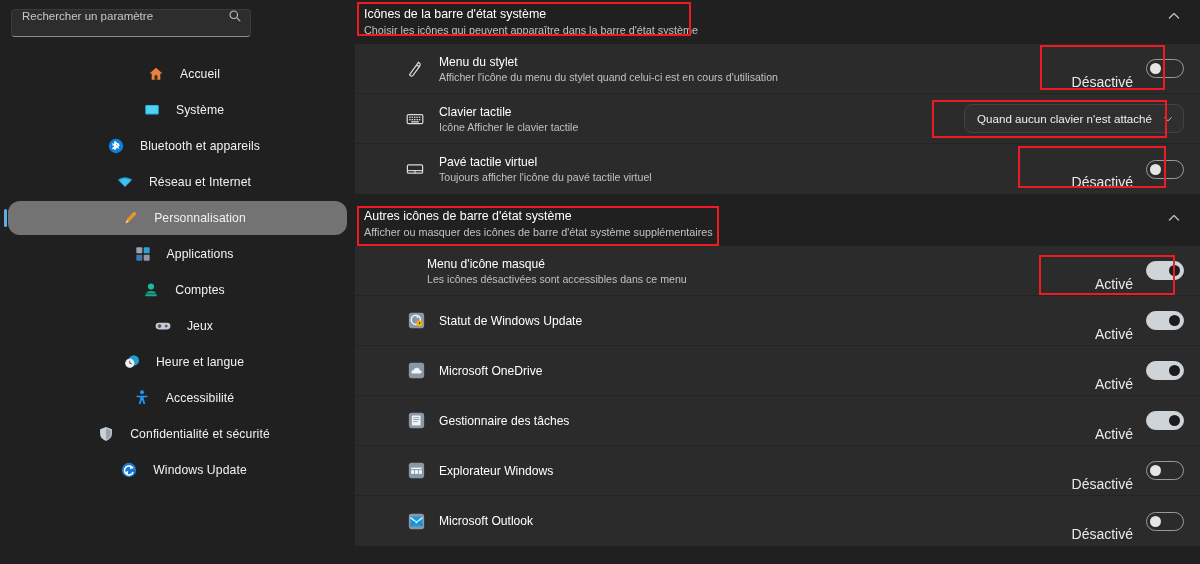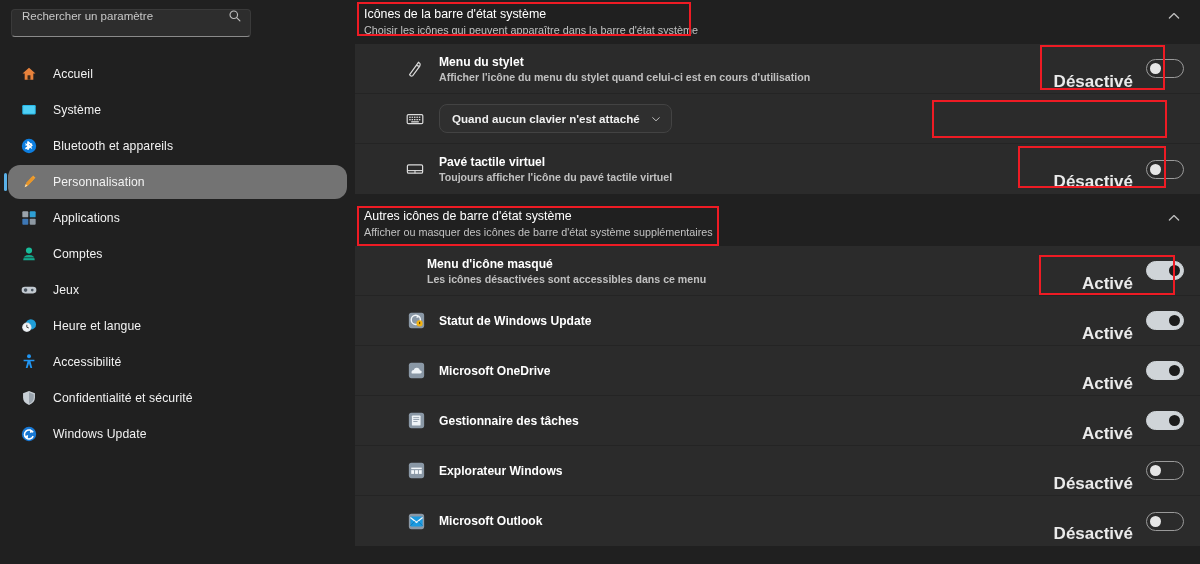--- a/index.html
+++ b/index.html
@@ -40,20 +40,21 @@
 
   .nav { margin-top: 20px; }
   .nav-item {
     position: relative;
     height: 34px;
     margin: 0 8px 2px 8px;
     border-radius: 4px;
     display: flex; align-items: center;
     padding-left: 12px;
     cursor: default;
+    justify-content: center;
   }
   .nav-item.selected { background: #737373; border-radius: 12px; }
   .nav-item.selected::before {
     content: ""; position: absolute; left: -4px; top: 8px;
     width: 3px; height: 18px; background: #5ab1e8; border-radius: 2px;
   }
   .nav-ico {
     width: 18px; height: 18px; flex: 0 0 18px;
     margin-right: 15px; display: block;
   }
@@ -80,35 +81,34 @@
   }
 
   .rowgroup { }
   .row {
     position: relative;
     background: #2b2b2b;
     height: 50px;
     display: flex; align-items: center;
     padding: 0 16px 0 0;
     border-bottom: 1px solid #242424;
-    font-weight: bold;
   }
   .row:last-child { border-bottom: none; }
   .row-ico {
     width: 20px; height: 20px; flex: 0 0 20px;
     margin: 0 14px 0 50px;
   }
   .row-ico.app { width: 17px; height: 17px; flex: 0 0 17px; margin-left: 53px; }
   .row-texts { flex: 1; min-width: 0; }
   .row-noicon .row-texts { margin-left: 72px; }
   .row-title { font-size: 12.1px; color: #ffffff; line-height: 16px; }
   .row-sub { font-size: 10.6px; color: #c0c0c0; line-height: 14px; margin-top: 0; }
 
   .ctrl { display: flex; align-items: center; gap: 13px; flex: 0 0 auto; }
-  .state-label { font-size: 17px; color: #eaeaea; margin-top: 26px; }
+  .state-label { font-size: 14px; color: #eaeaea; margin-top: 26px; }
 
   
   .switch {
     width: 38px; height: 19px; border-radius: 10px;
     position: relative; flex: 0 0 38px; cursor: pointer;
   }
   .switch.off { background: #2b2b2b; border: 1px solid #9a9a9a; }
   .switch.off .knob {
     position: absolute; left: 3px; top: 3px;
     width: 11px; height: 11px; border-radius: 50%;
@@ -179,20 +179,27 @@
           <circle cx="10" cy="10" r="8" fill="#0d7ee0"></circle>
           <path d="M9 5.6 L13.2 9.2 L9 13 L9 5.6 Z M9 7.4 L6.6 9.2 M9 11.2 L6.6 13" fill="none" stroke="#ffffff" stroke-width="1.25" stroke-linejoin="round" stroke-linecap="round"></path>
           <path d="M9 5.6 L13.2 9.2 L9 13 Z" fill="none" stroke="#fff" stroke-width="1.25"></path>
           <line x1="9" y1="5.6" x2="9" y2="14.4" stroke="#fff" stroke-width="1.25"></line>
           <line x1="6.4" y1="7.6" x2="12.9" y2="12.4" stroke="#fff" stroke-width="1.25" stroke-linecap="round"></line>
           <line x1="6.4" y1="12.4" x2="12.9" y2="7.6" stroke="#fff" stroke-width="1.25" stroke-linecap="round"></line>
         </svg>
         <span class="nav-label">Bluetooth et appareils</span>
       </div>
 
+      <div class="nav-item">
+        <svg class="nav-ico" viewBox="0 0 20 20">
+          <path d="M2 7.6 Q10 1.6 18 7.6 L10 15.6 Z" fill="#1fa8e0"></path>
+          <path d="M4 8.6 Q10 4 16 8.6 L10 14.6 Z" fill="#3fc4f2"></path>
+        </svg>
+        <span class="nav-label">Réseau et Internet</span>
+      </div>
 
       <div class="nav-item selected">
         <svg class="nav-ico" viewBox="0 0 20 20">
           <path d="M14.6 2.8 L17.2 5.4 L8.4 14.4 L5.2 15.8 L6.4 12.4 Z" fill="#f0a030"></path>
           <path d="M5.2 15.8 L6.4 12.4 L8.2 14.2 Z" fill="#f7e0b8"></path>
           <path d="M13.2 4.2 L15.8 6.8 L9.0 13.4 L6.6 11.2 Z" fill="#e8962a"></path>
         </svg>
         <span class="nav-label">Personnalisation</span>
       </div>
 
@@ -303,20 +310,24 @@
           <rect x="9" y="7.6" width="1.5" height="1.3" fill="#dcdcdc"></rect>
           <rect x="11.4" y="7.6" width="1.5" height="1.3" fill="#dcdcdc"></rect>
           <rect x="13.8" y="7.6" width="1.5" height="1.3" fill="#dcdcdc"></rect>
           <rect x="4.2" y="10" width="1.5" height="1.3" fill="#dcdcdc"></rect>
           <rect x="6.6" y="10" width="1.5" height="1.3" fill="#dcdcdc"></rect>
           <rect x="9" y="10" width="1.5" height="1.3" fill="#dcdcdc"></rect>
           <rect x="11.4" y="10" width="1.5" height="1.3" fill="#dcdcdc"></rect>
           <rect x="13.8" y="10" width="1.5" height="1.3" fill="#dcdcdc"></rect>
           <rect x="6.2" y="12.2" width="7.6" height="1.3" fill="#dcdcdc"></rect>
         </svg>
+        <div class="row-texts">
+          <div class="row-title">Clavier tactile</div>
+          <div class="row-sub">Icône Afficher le clavier tactile</div>
+        </div>
         <div class="ctrl">
           <div class="dropdown">
             <span class="dd-text">Quand aucun clavier n'est attaché</span>
             <svg class="dd-chev" viewBox="0 0 16 16">
               <polyline points="3.6,6.2 8,10.4 12.4,6.2" fill="none" stroke="#d9d9d9" stroke-width="1.3" stroke-linecap="round" stroke-linejoin="round"></polyline>
             </svg>
           </div>
         </div>
       </div>
 

